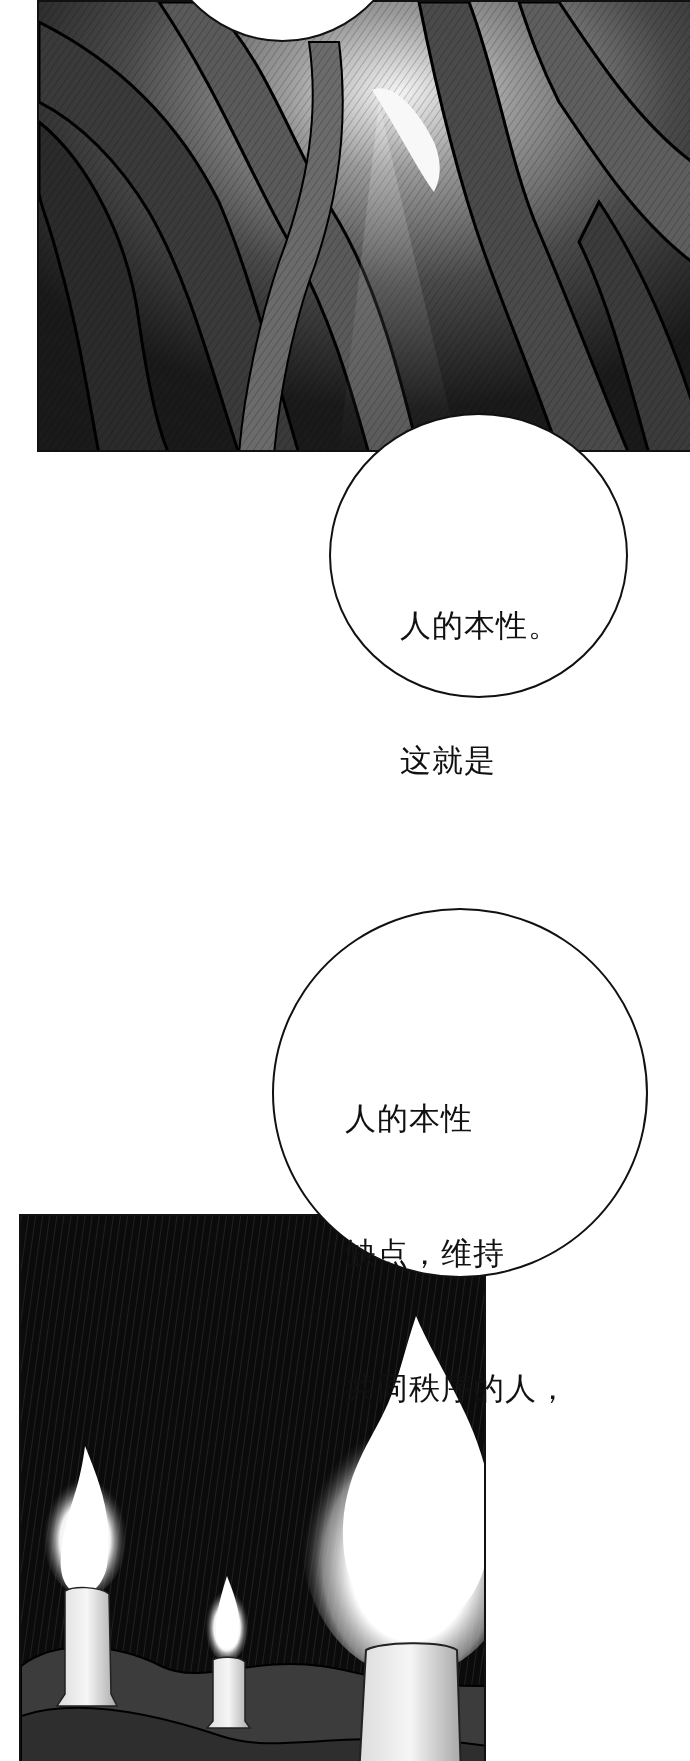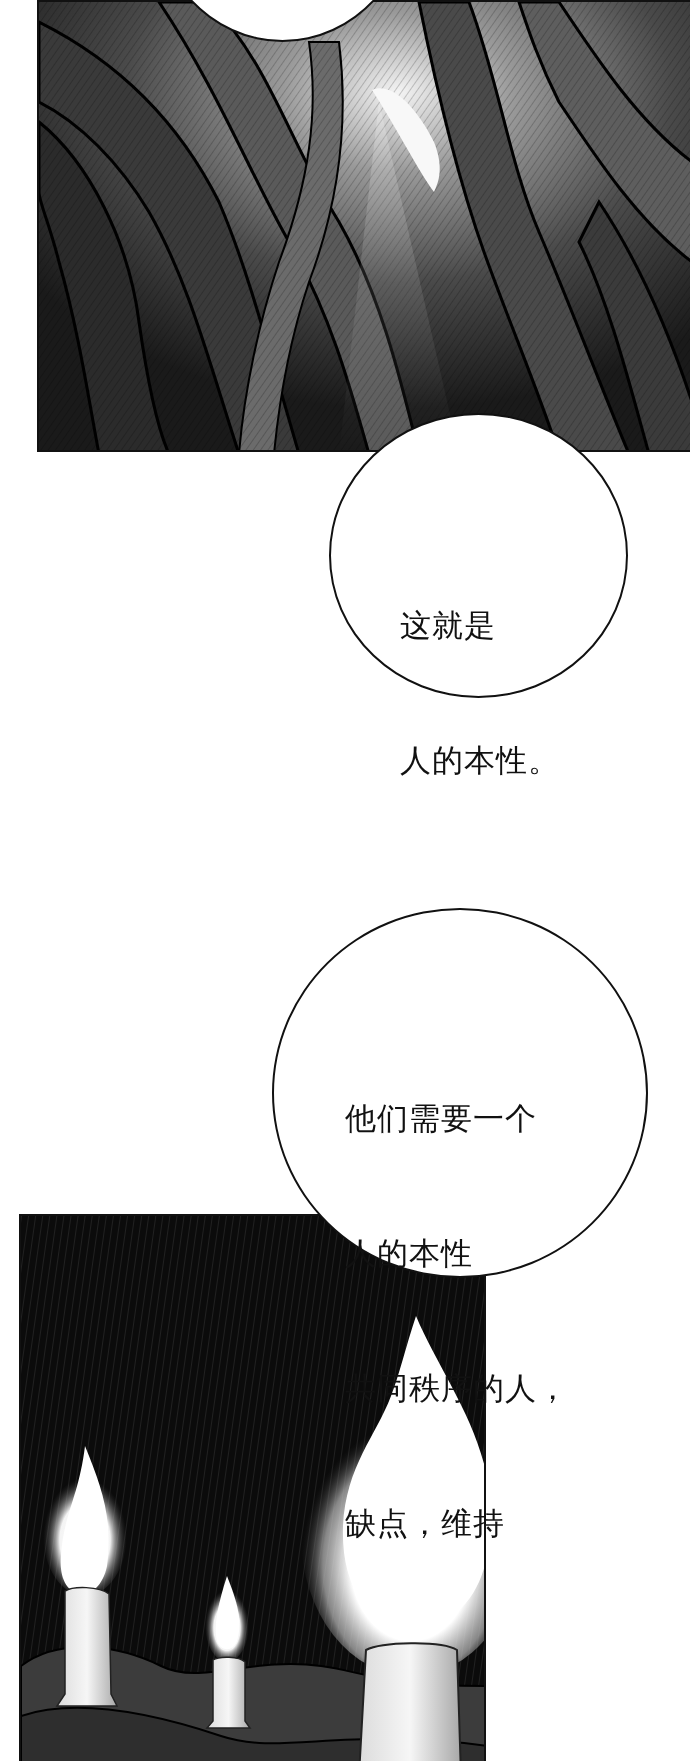--- a/index.html
+++ b/index.html
@@ -93,25 +93,24 @@
     <ellipse cx="390" cy="320" rx="110" ry="140" fill="url(#glowBig)"></ellipse>
     <path d="M395 100 C420 160 470 220 470 300 C470 370 440 410 395 410 C345 410 320 370 322 310 C325 250 355 220 370 180 C378 160 385 130 395 100Z" fill="#ffffff"></path>
     <path d="M345 434 C360 426 420 424 436 434 L440 560 L338 560Z" fill="url(#wax)" stroke="#222" stroke-width="2"></path>
   </svg>
 </div>
 
 <div class="bubble" id="bubble-top"></div>
 
 <div class="bubble" id="bubble-1">
   <div class="bubble-text">
+    <span class="line">人的本性。</span>
     <span class="line">这就是</span>
-    <span class="line">人的本性。</span>
   </div>
 </div>
 
 <div class="bubble" id="bubble-2">
   <div class="bubble-text">
-    <span class="line">他们需要一个</span>
     <span class="line">人的本性</span>
+    <span class="line">缺点，维持</span>
     <span class="line">共同秩序的人，</span>
-    <span class="line">缺点，维持</span>
   </div>
 </div>
 
 </body></html>

